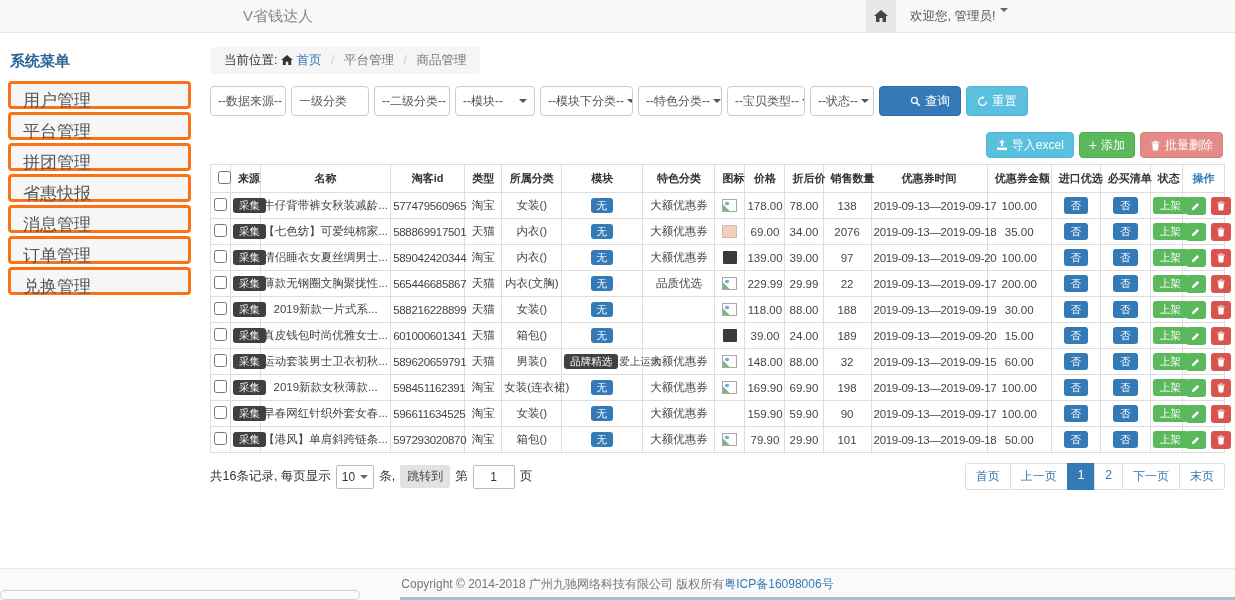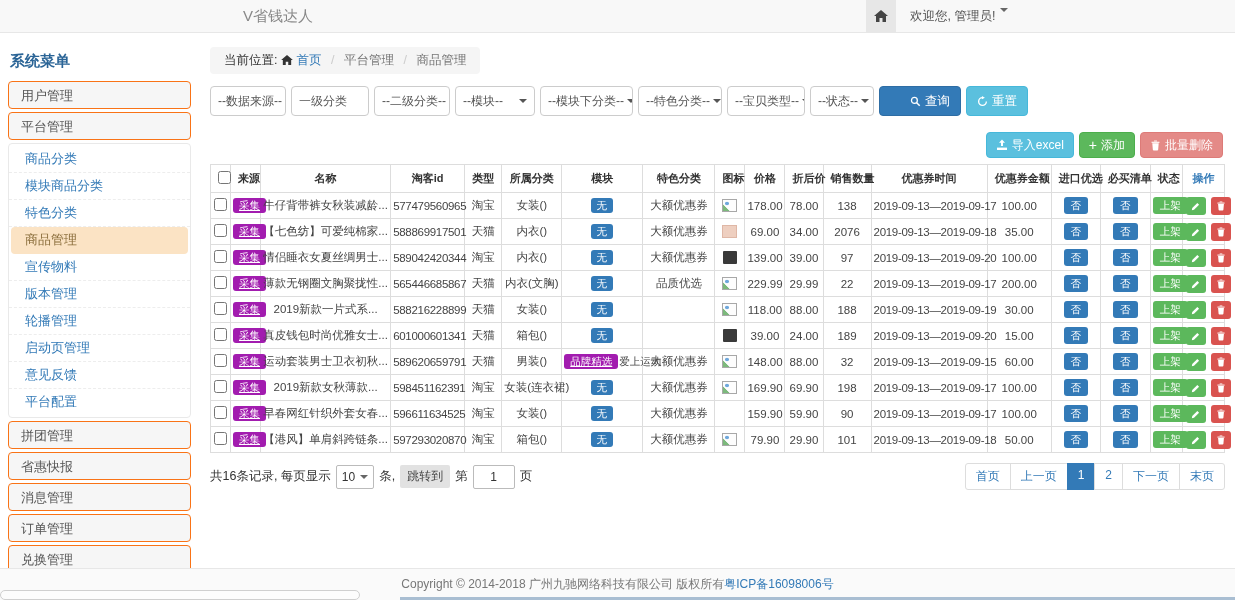--- a/index.html
+++ b/index.html
@@ -12,21 +12,21 @@
   .topbar { height:33px; background:#f8f8f8; border-bottom:1px solid #e7e7e7; position:relative; }
   .brand { position:absolute; left:243px; top:0; line-height:32px; font-size:15px; color:#888; }
   .top-right { position:absolute; left:866px; top:0; height:32px; display:flex; align-items:center; }
   .home-box { width:30px; height:32px; background:#e7e7e7; display:flex; align-items:center; justify-content:center; cursor:pointer; }
   .welcome { margin-left:14px; color:#555; font-size:12.5px; cursor:pointer; display:flex; align-items:flex-start; gap:5px; }
   .caret { display:inline-block; width:0; height:0; border-left:4px solid transparent; border-right:4px solid transparent; border-top:4px solid #666; }
   
   .wrap { display:flex; align-items:flex-start; padding-top:13px; }
   .sidebar { width:183px; margin-left:8px; flex:none; height:522px; overflow:hidden; }
   .side-title { font-size:15px; font-weight:bold; color:#2a6496; margin:6px 0 10px 2px; }
-  .s-top { background:#f6f6f6; border:1px solid #f97316; border-radius:4px; padding:5px 12px; margin-bottom:3px; color:#555; font-size:13px; cursor:pointer; height:28px; }
+  .s-top { background:#f6f6f6; border:3px solid #f97316; border-radius:4px; padding:5px 12px; margin-bottom:3px; color:#555; font-size:17px; cursor:pointer; height:28px; }
   .s-sub-wrap { background:#fff; border:1px solid #e9e9e9; border-radius:4px; margin-bottom:3px; padding:2px 0; }
   .s-sub { padding:4px 16px; color:#337ab7; font-size:13px; border-bottom:1px dashed #ededed; cursor:pointer; }
   .s-sub:last-child { border-bottom:none; }
   .s-sub.active { background:#fbe3c4; border-radius:4px; margin:0 2px; color:#8a6d3b; border-bottom-color:transparent; padding-left:14px; }
   .main { flex:1; margin:0 10px 0 19px; }
   
   .breadcrumb { display:inline-block; background:#f5f5f5; border-radius:4px; padding:5px 14px; font-size:12.5px; margin:1px 0 12px; }
   .breadcrumb .sep { color:#ccc; margin:0 6px; }
   .breadcrumb .link { color:#337ab7; cursor:pointer; }
   .breadcrumb .muted { color:#777; }
@@ -48,21 +48,21 @@
   .btn-batchdel { background:#e48a87; border-color:#dd7b78; }
   
   table.grid { width:100%; border-collapse:collapse; table-layout:fixed; background:#fff; }
   .grid th, .grid td { border:1px solid #ddd; text-align:center; vertical-align:middle; white-space:nowrap; }
   .grid th { font-size:11px; font-weight:bold; color:#333; padding:6px 7px; }
   .grid td { font-size:11.5px; padding:3px 2px; height:26px; color:#444; }
   .grid th.op-h { color:#337ab7; }
   .cell-name { overflow:hidden; text-overflow:ellipsis; font-size:11.5px; }
   .cell-id, .cell-time { font-size:10.5px; letter-spacing:-0.3px; color:#555; }
   .badge { display:inline-block; color:#fff; border-radius:3px; padding:2px 6px; font-size:10.5px; line-height:1.1; }
-  .b-orange { background:#a21caf;text-decoration:underline; }
+  .b-orange { background:#404040; }
   .b-blue { background:#337ab7; }
   .b-green { background:#5cb85c; }
   .badge.clickable { cursor:pointer; padding:3px 7px; }
   .module-text { font-size:10.5px; margin-left:1px; }
   .row-icon { display:inline-block; width:15px; height:13px; vertical-align:middle; position:relative; }
   .ic-placeholder { border:1px solid #a8a8a8; background:
       radial-gradient(circle at 4px 3.5px, #6fa8dc 1.6px, rgba(0,0,0,0) 2.1px),
       linear-gradient(45deg, #7cb97c 4.5px, rgba(0,0,0,0) 5px), #fdfdfd; }
   .ic-photo-pink { background:#eecfc0; border:1px solid #dfb7a6; }
   .ic-photo-dark { background:#3a3a3a; width:14px; border-radius:1px; }
@@ -106,32 +106,20 @@
   </div>
 </div>
 
 <div class="wrap">
 
   <div class="sidebar">
     <div class="side-title">系统菜单</div>
     <div id="sidebar-list">
         <div class="s-top">用户管理</div>
         <div class="s-top">平台管理</div>
-        <div class="s-sub-wrap">
-          <div class="s-sub">商品分类</div>
-          <div class="s-sub">模块商品分类</div>
-          <div class="s-sub">特色分类</div>
-          <div class="s-sub active">商品管理</div>
-          <div class="s-sub">宣传物料</div>
-          <div class="s-sub">版本管理</div>
-          <div class="s-sub">轮播管理</div>
-          <div class="s-sub">启动页管理</div>
-          <div class="s-sub">意见反馈</div>
-          <div class="s-sub">平台配置</div>
-        </div>
         <div class="s-top">拼团管理</div>
         <div class="s-top">省惠快报</div>
         <div class="s-top">消息管理</div>
         <div class="s-top">订单管理</div>
         <div class="s-top">兑换管理</div>
       </div>
   </div>
 
   <div class="main">
     <div class="breadcrumb">

